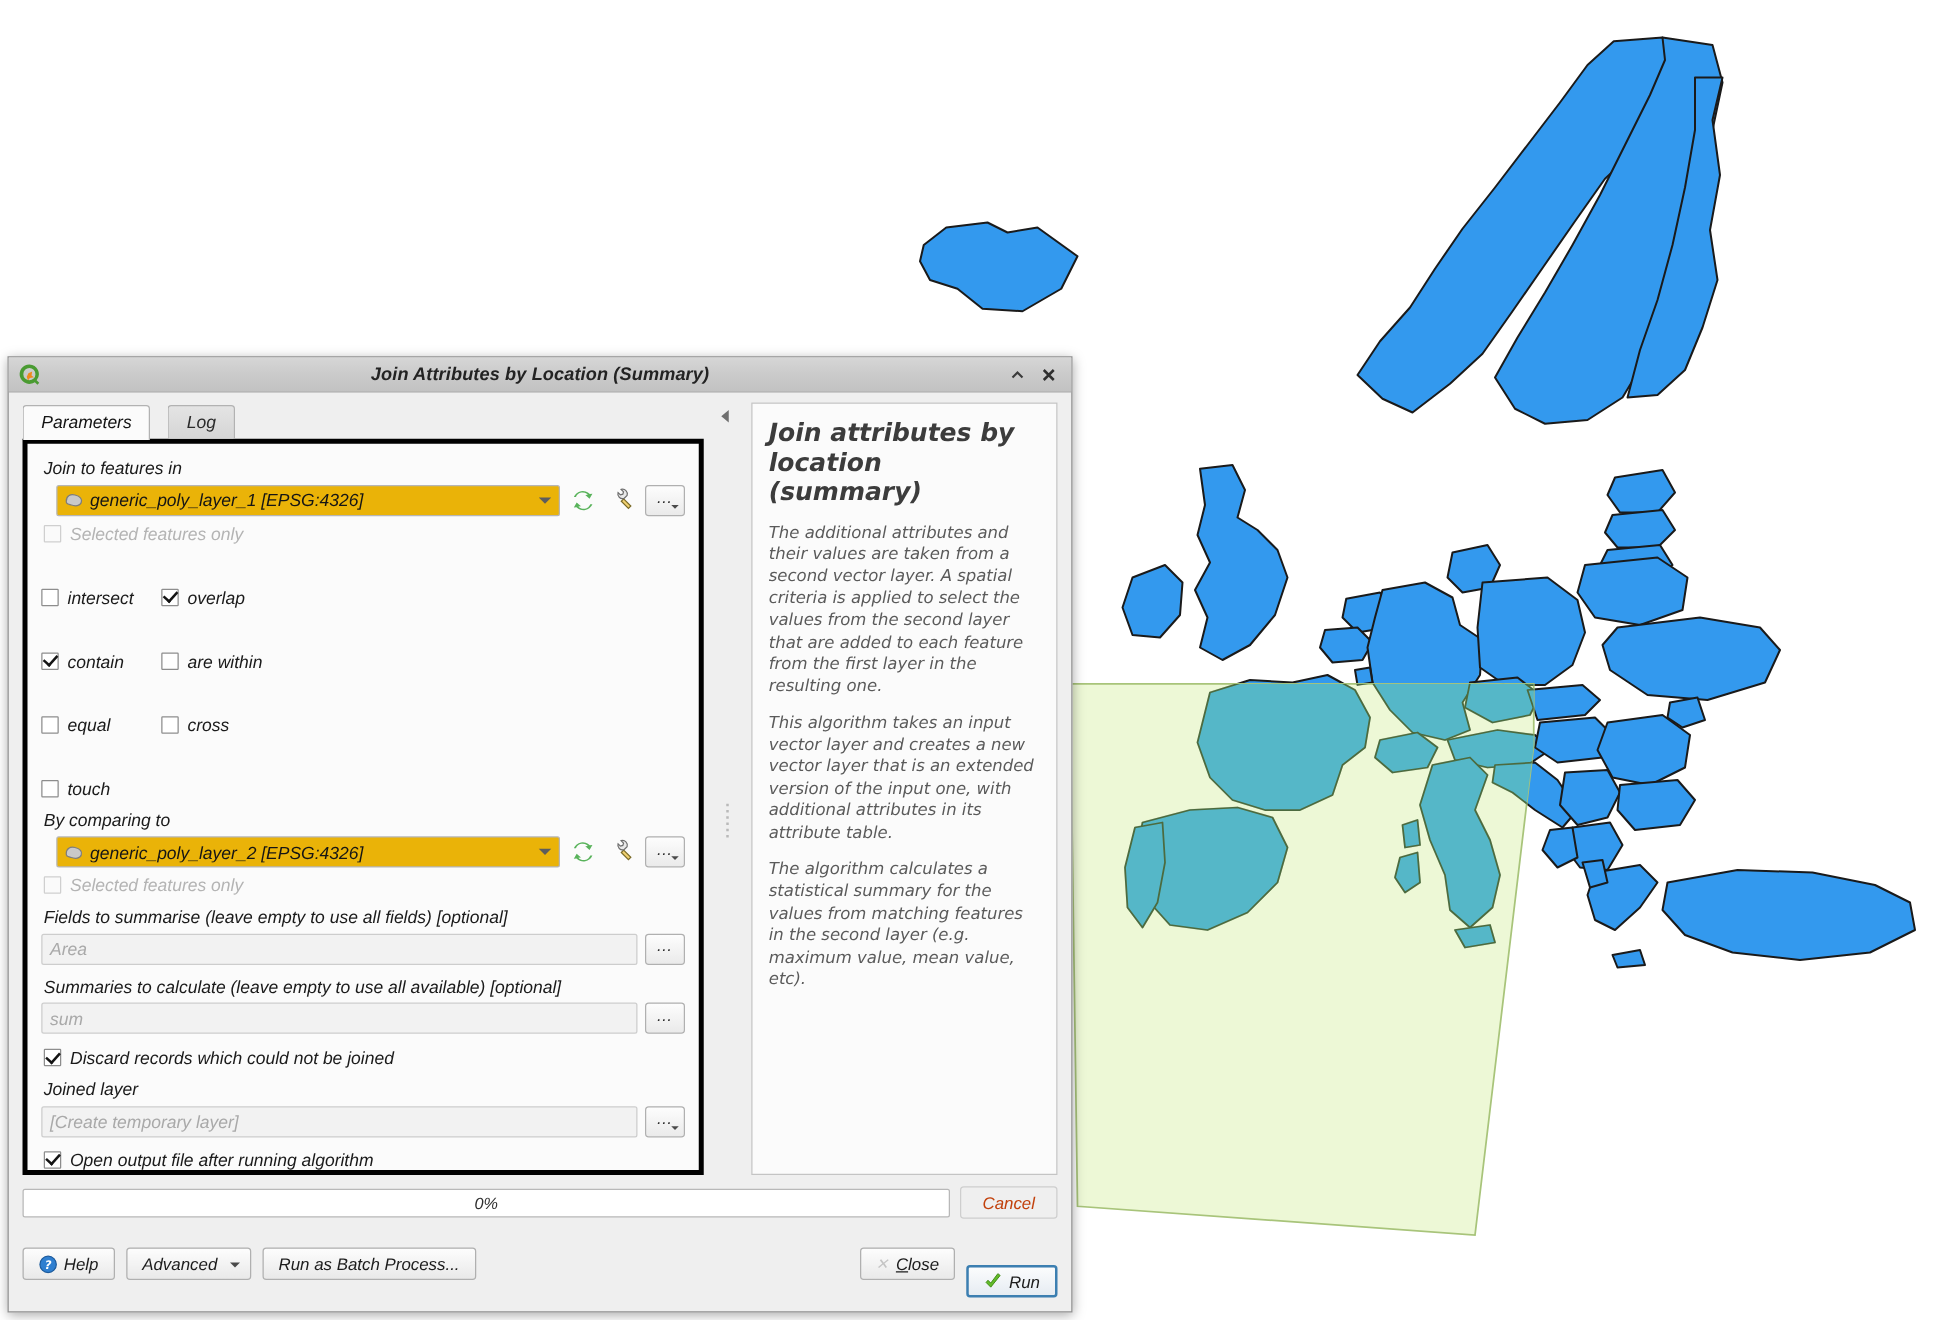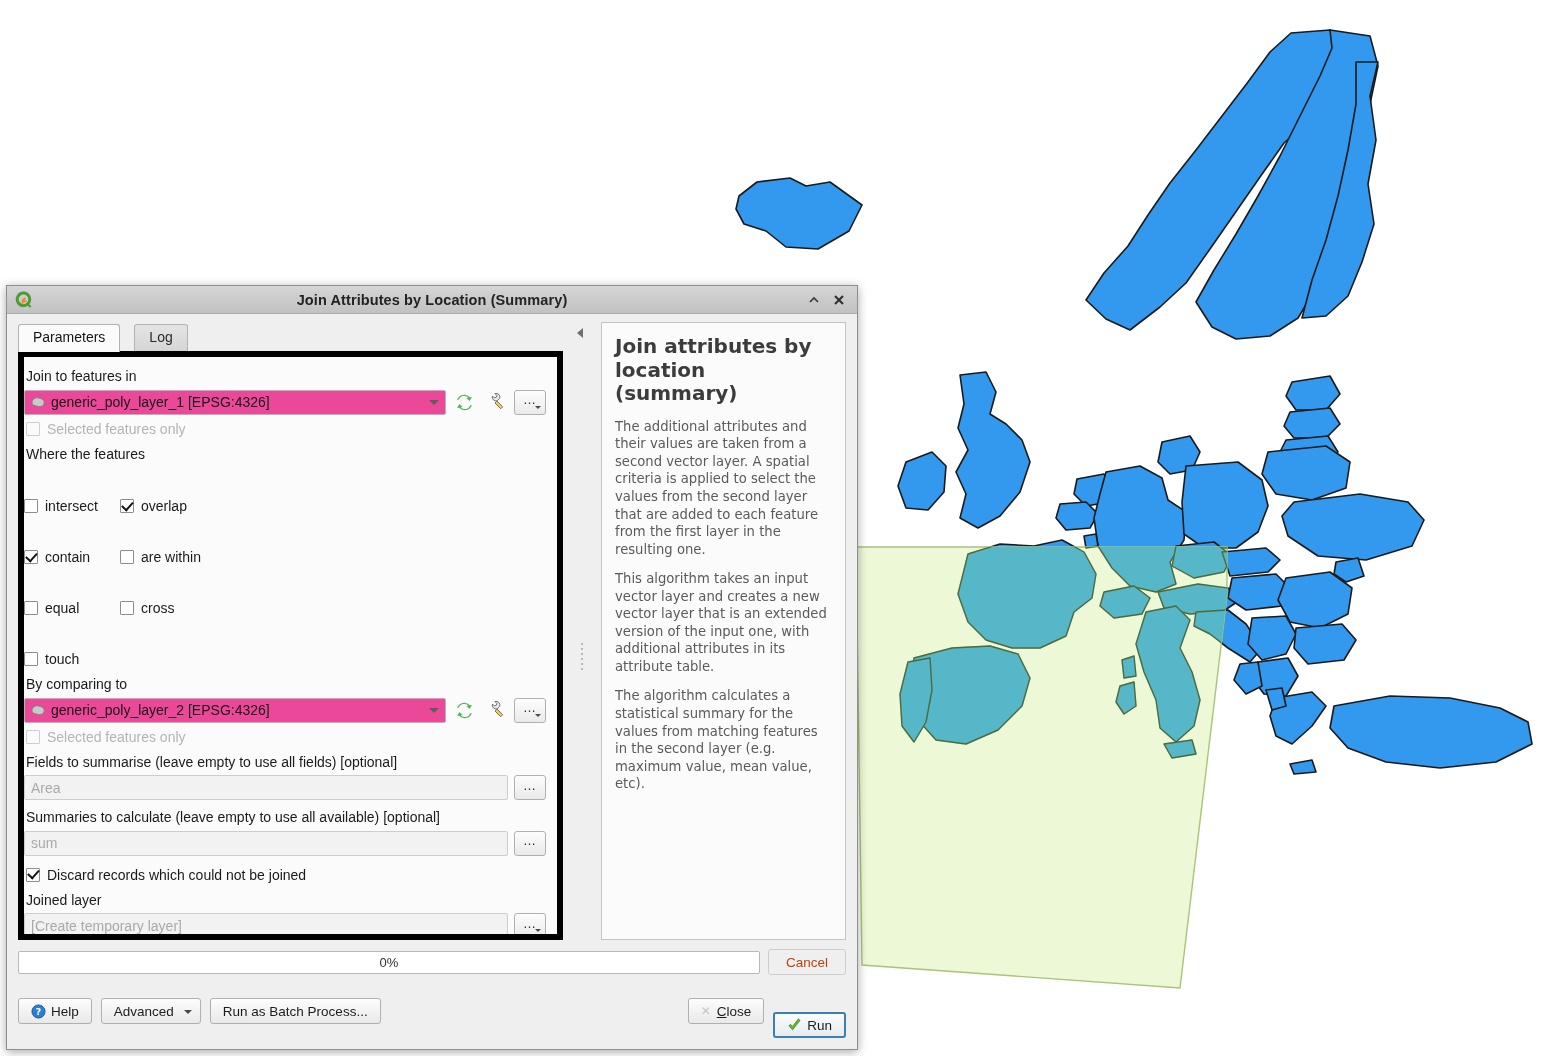--- a/index.html
+++ b/index.html
@@ -3,21 +3,21 @@
 <meta charset="utf-8">
 <style>
   * { box-sizing: border-box; }
   html, body {
     margin: 0; padding: 0;
     width: 1548px; height: 1056px;
     overflow: hidden;
     background: #ffffff;
     font-family: "Liberation Sans", sans-serif;
   }
-  #root { position: relative; width: 1456px; height: 1056px; background: #ffffff; }
+  #root { position: relative; width: 1456px; height: 1056px; background: #ffffff; font-style: italic; }
 
   
   #map-canvas { position: absolute; inset: 0; background: #ffffff; }
   #map-canvas svg { display: block; width: 1548px; height: 1056px; }
 
   
   #dialog {
     position: absolute; left: 6px; top: 285px;
     width: 852px; height: 765px;
     background: #efefef;
@@ -54,34 +54,34 @@
     border-radius: 3px 3px 0 0; line-height: 1.1; cursor: default;
     background: linear-gradient(to bottom,#e4e4e4,#d5d5d5);
     position: relative;
   }
   .tab.active { background: #fbfbfb; color: #141414; margin-bottom: -1px; padding-bottom: 7px; border-color: #b2b2b2; }
   .tab:not(.active) { margin-bottom: 0px; color: #2a2a2a; }
   .tab + .tab { margin-left: 14px; }
 
   #tabpanel {
     flex: 1 1 auto; min-height: 0; background: #fbfbfb;
-    border: 6px solid #000000; padding: 11px 11px 10px 0;
+    border: 4px solid #000000; padding: 11px 11px 10px 11px;
     overflow: hidden; position: relative;
   }
 
   .lbl { font-size: 14px; color: #1a1a1a; line-height: 1.25; margin: 0 0 4px 2px; }
   .lbl.tight { margin-top: 9px; }
 
   .row { display: flex; align-items: center; gap: 6px; }
 
   .combo {
-    flex: 1 1 auto; height: 25px; background: #ec4899;
+    flex: 1 1 auto; height: 25px; background: #eab308;
     border: 1px solid #b6b6b6; border-radius: 2px;
     display: flex; align-items: center; padding: 0 2px 0 5px;
-    font-size: 14px; color: #151515; position: relative; min-width: 0;
+    font-size: 14px; color: #151515; position: relative; min-width: 0; margin-left: 12px;
   }
   .combo .poly-ico { flex: 0 0 17px; height: 14px; margin-right: 4px; }
   .combo .ctext { flex: 1 1 auto; overflow: hidden; white-space: nowrap; }
   .combo .arrow {
     flex: 0 0 18px; display: flex; align-items: center; justify-content: center;
   }
   .tri-down { width: 0; height: 0; border-left: 5px solid transparent; border-right: 5px solid transparent; border-top: 5px solid #5d5d5d; }
 
   .icobtn { width: 25px; height: 24px; flex: 0 0 25px; display: flex; align-items: center; justify-content: center; }
   .dots-btn {
@@ -334,21 +334,20 @@
                 <span>…</span>
                 <i class="mini-tri"></i>
               </div>
             </div>
 
             <div class="chk-row">
               <span class="chk disabled"></span>
               <span class="chk-lbl disabled">Selected features only</span>
             </div>
 
-            <div class="lbl tight">Where the features</div>
 
             <div class="cond-grid">
               <div class="cond-line">
                 <span class="cond-item col1">
                   <span class="chk"></span>
                   <span class="chk-lbl">intersect</span>
                 </span>
                 <span class="cond-item">
                   <span class="chk checked"></span>
                   <span class="chk-lbl">overlap</span>

